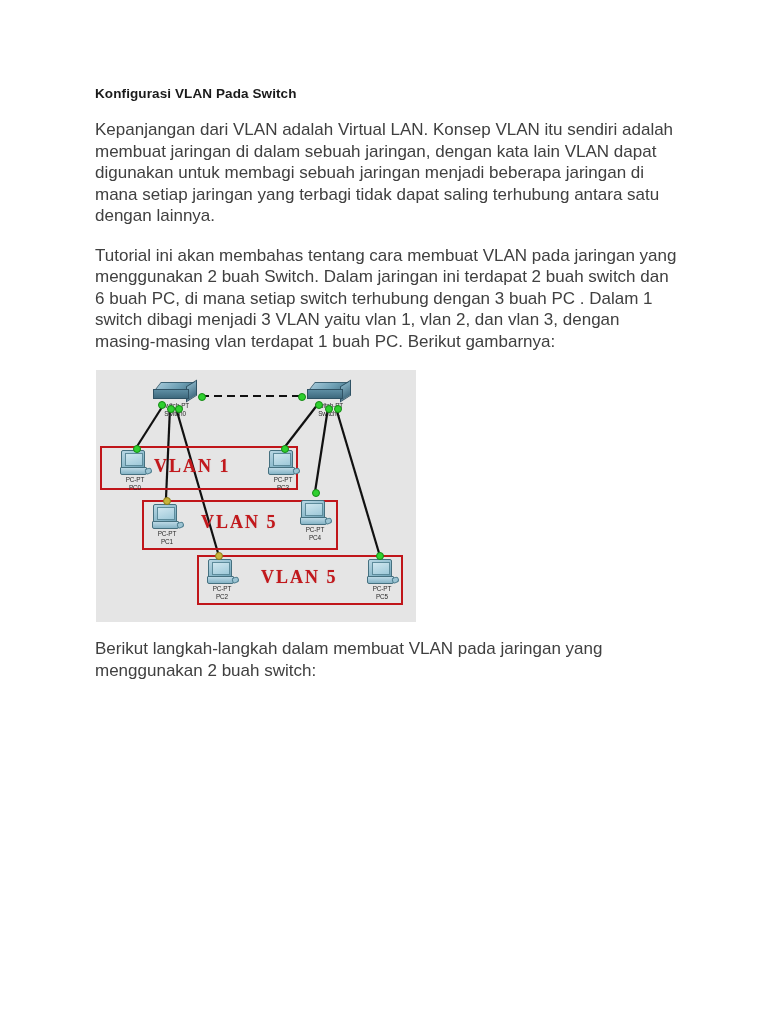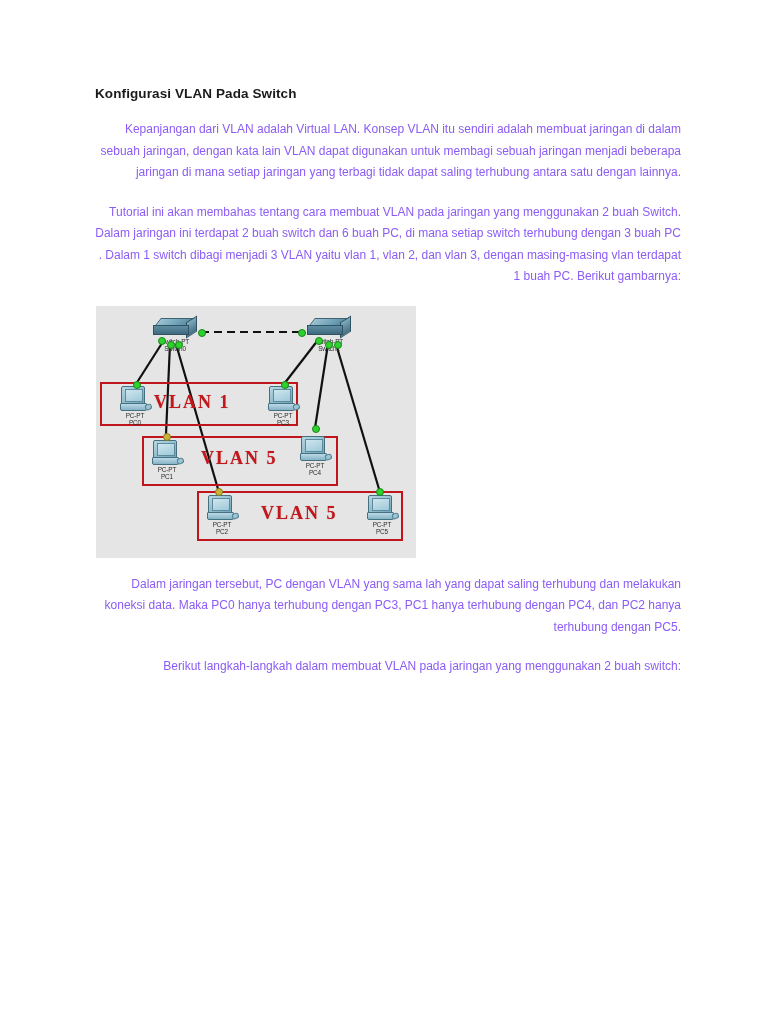--- a/index.html
+++ b/index.html
@@ -29,25 +29,25 @@
     width: 586px;
   }
   h1.doc-title {
     font-size: 13.5px;
     font-weight: bold;
     margin: 0 0 18px 0;
     letter-spacing: 0.1px;
     color: #1a1a1a;
   }
   p.para {
-    font-size: 12px;
+    font-size: 17px;
     line-height: 21.5px;
     margin: 0 0 18px 0;
-    color: #8b5cf6;
-    text-align: right;
+    color: #404040;
+    text-align: left;
   }
   p.para.tight { }
   .spacer-lg { height: 34px; }
 
   
   .diagram-wrap {
     position: relative;
     width: 320px;
     height: 252px;
     background: #e5e5e5;
@@ -305,21 +305,20 @@
           <div class="pc-base"></div>
             <div class="pc-mouse"></div>
         </div>
         <div class="node-cap">PC-PT</div>
         <div class="node-cap">PC5</div>
       </div>
       <div class="link-dot" style="left:280px; top:182px;"></div>
 
     </div>
 
-    <p class="para">Dalam jaringan tersebut, PC dengan VLAN yang sama lah yang dapat saling terhubung dan melakukan koneksi data. Maka PC0 hanya terhubung dengan PC3, PC1 hanya terhubung dengan PC4, dan PC2 hanya terhubung dengan PC5.</p>
 
     <p class="para">Berikut langkah-langkah dalam membuat VLAN pada jaringan yang menggunakan 2 buah switch:</p>
 
     <div class="spacer-lg"></div>
 
 
   </div>
 </div>
 
 </body></html>

